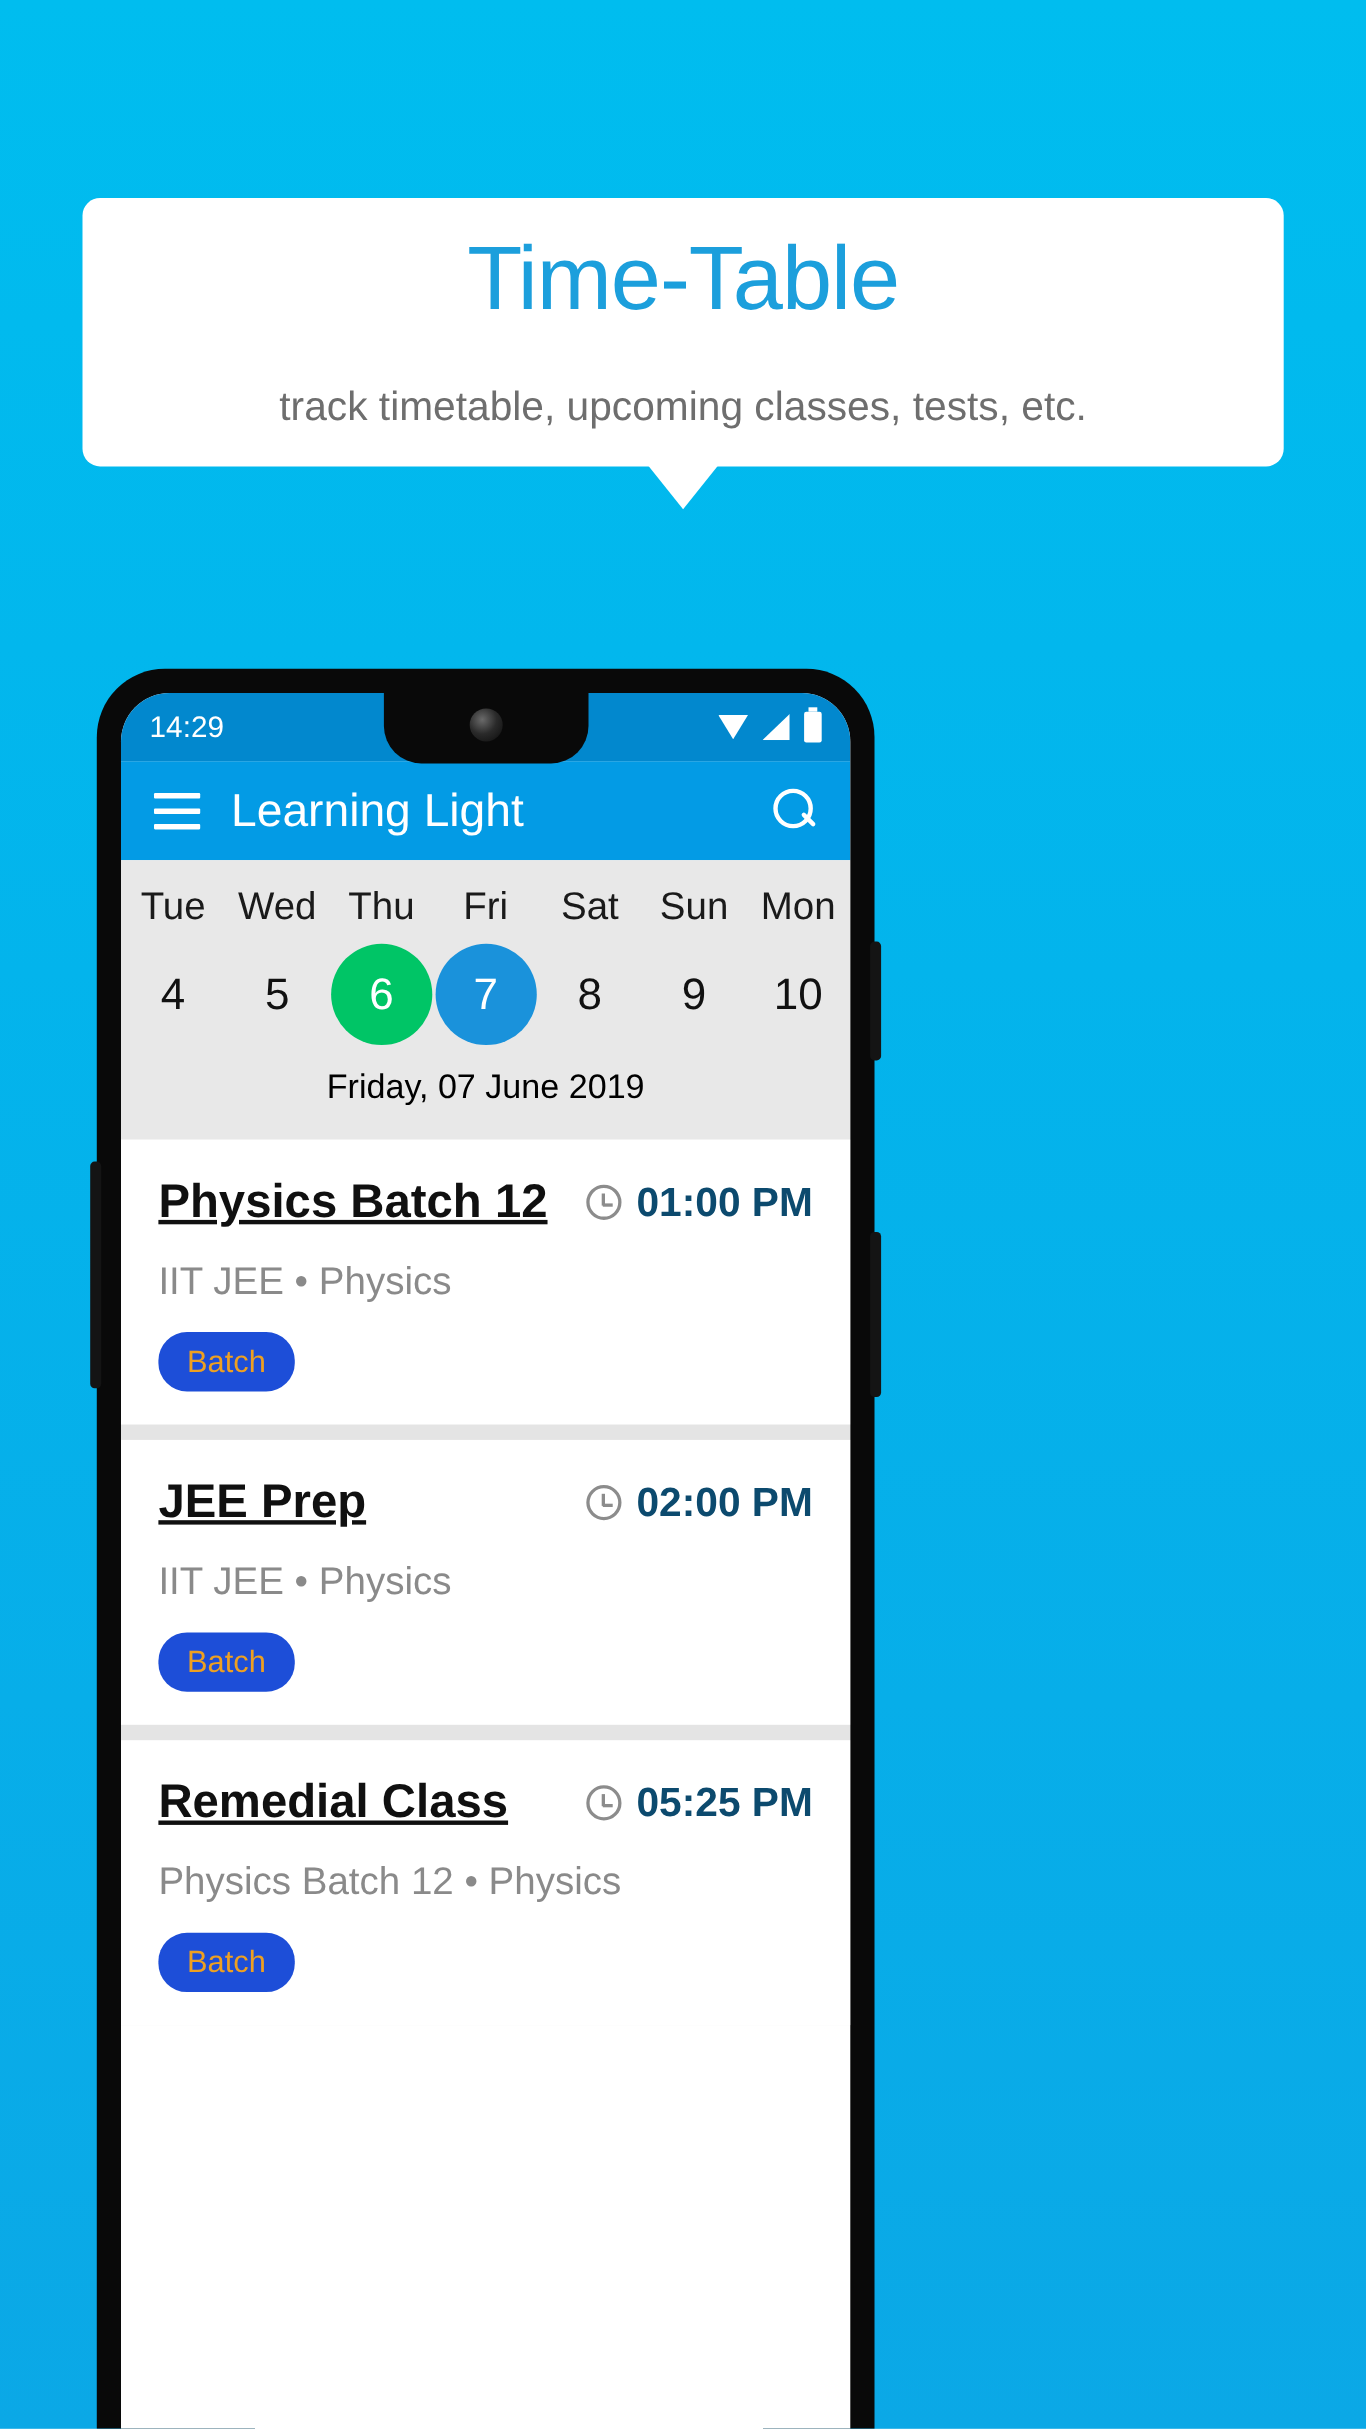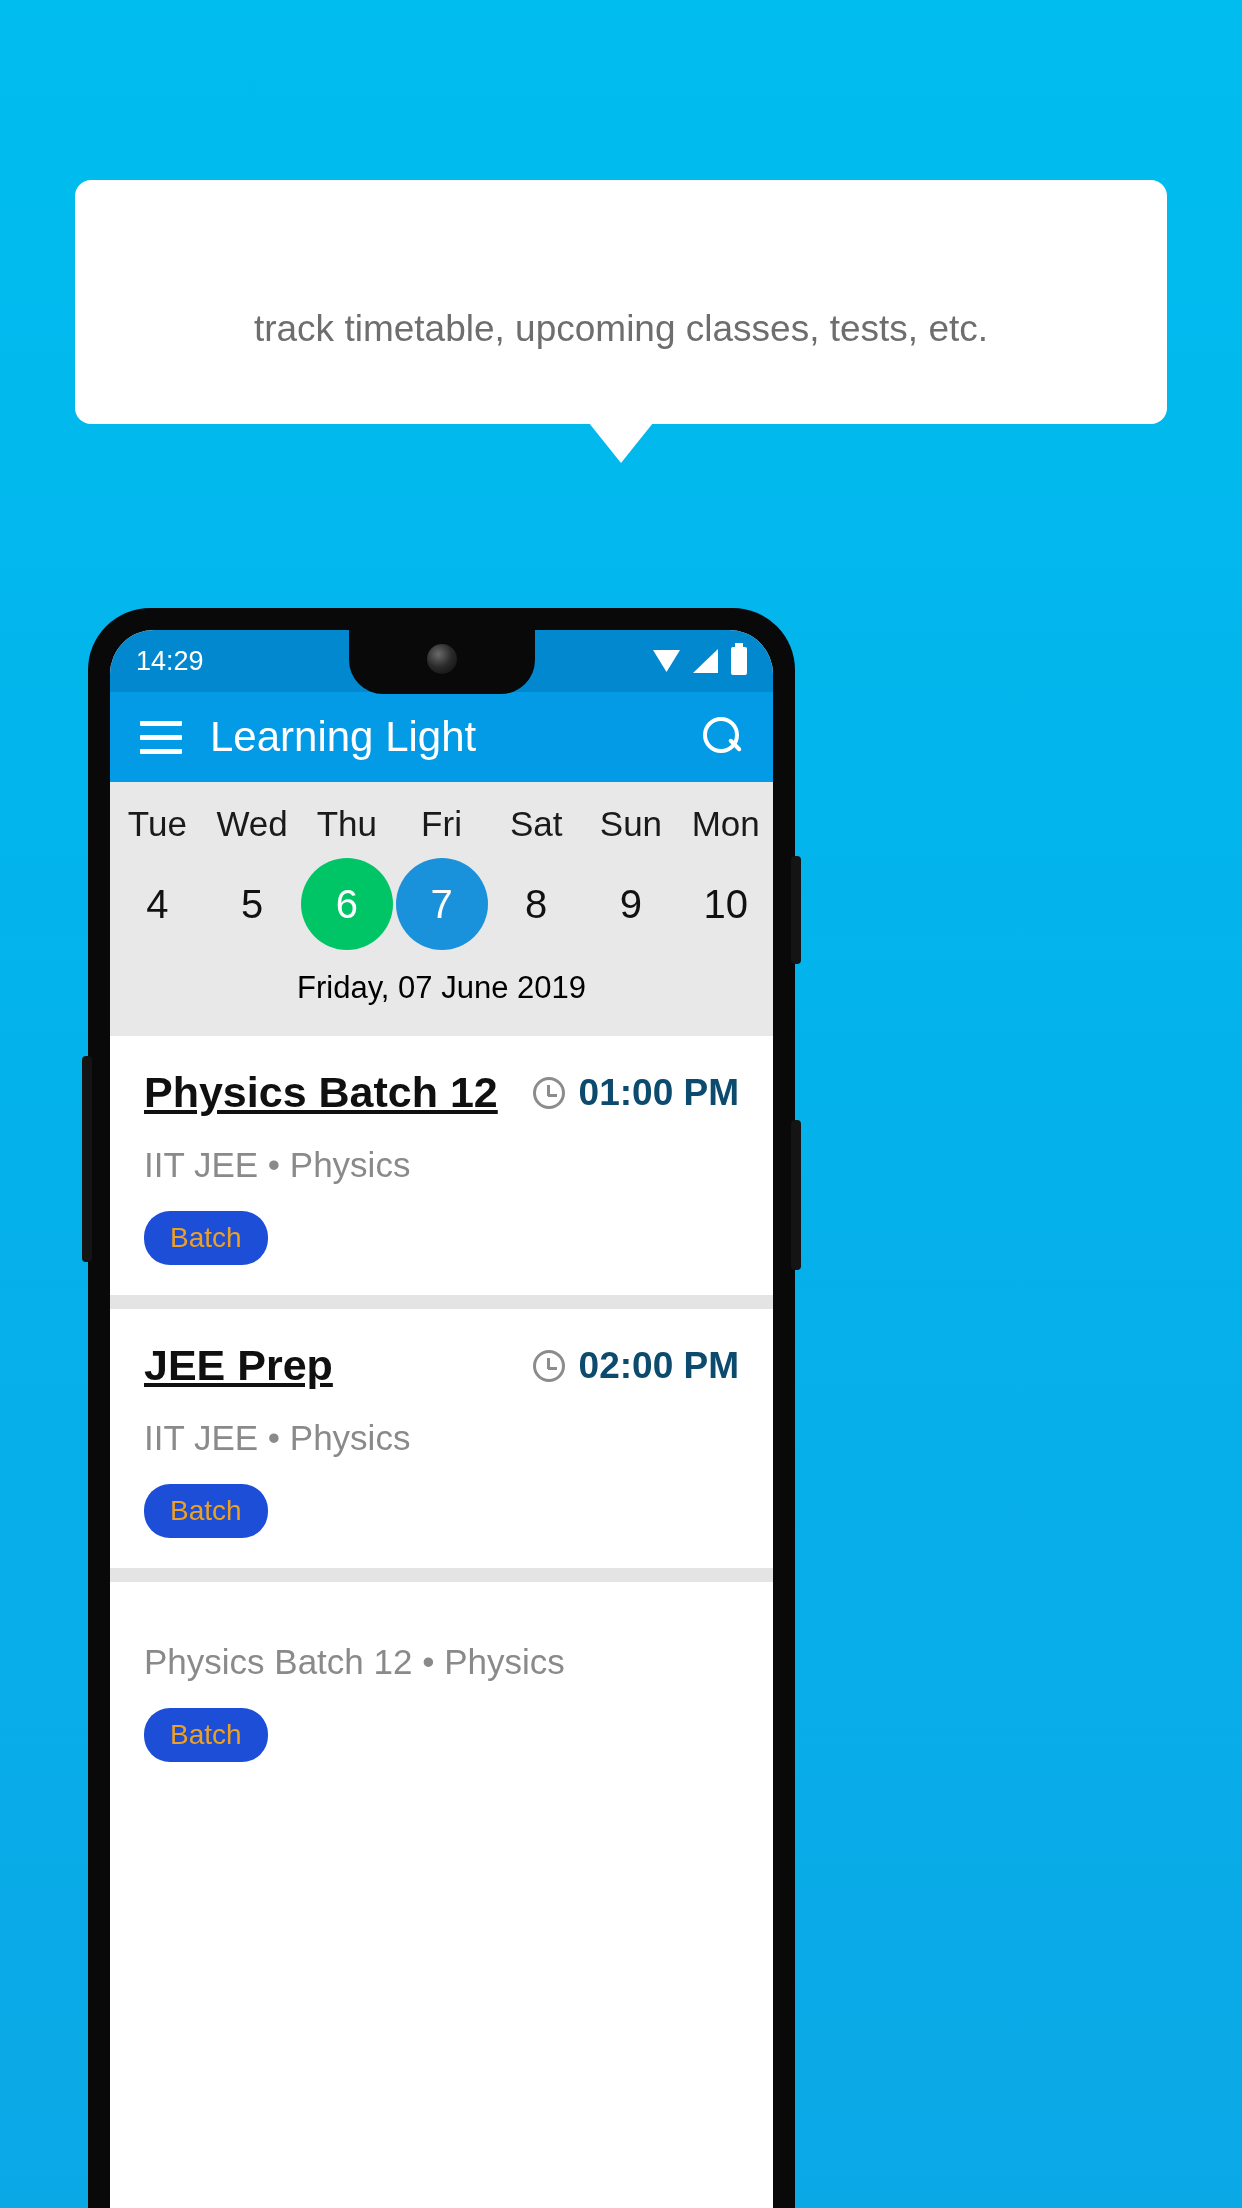--- a/index.html
+++ b/index.html
@@ -132,20 +132,21 @@
   .card-sub { margin-top:28px; font-size:35px; color:#8A8A8A; }
   .chip {
     display:inline-block; margin-top:26px; padding:11px 26px; border-radius:26px;
     background:#1d4ed8; color:#EDA022; font-size:28px;
   }
 </style>
 </head>
 <body>
 
 <div id="promo">
+  <div id="promo-title">Time-Table</div>
   <div id="promo-sub">track timetable, upcoming classes, tests, etc.</div>
 </div>
 <div id="promo-tail"></div>
 
 <div id="phone">
   <div class="side-btn" id="btn-r1"></div>
   <div class="side-btn" id="btn-r2"></div>
   <div class="side-btn" id="btn-l1"></div>
 
   <div id="phone-inner">
@@ -217,17 +218,23 @@
               <span>01:00 PM</span>
             </div>
           </div><div class="card-sub">IIT JEE • Physics</div><div class="chip">Batch</div></div>
         <div class="card"><div class="card-top">
             <div class="card-title">JEE Prep</div>
             <div class="card-time">
               <span class="clock-icon"></span>
               <span>02:00 PM</span>
             </div>
           </div><div class="card-sub">IIT JEE • Physics</div><div class="chip">Batch</div></div>
-        <div class="card"><div class="card-sub">Physics Batch 12 • Physics</div><div class="chip">Batch</div></div>
+        <div class="card"><div class="card-top">
+            <div class="card-title">Remedial Class</div>
+            <div class="card-time">
+              <span class="clock-icon"></span>
+              <span>05:25 PM</span>
+            </div>
+          </div><div class="card-sub">Physics Batch 12 • Physics</div><div class="chip">Batch</div></div>
       </div>
 
   </div>
 </div>
 
 </body></html>

